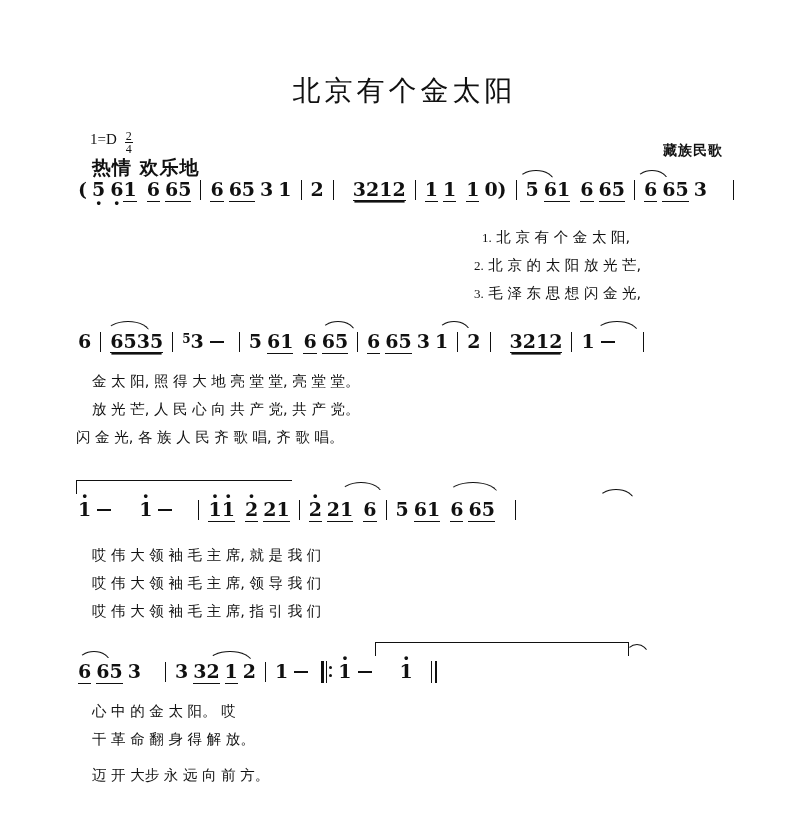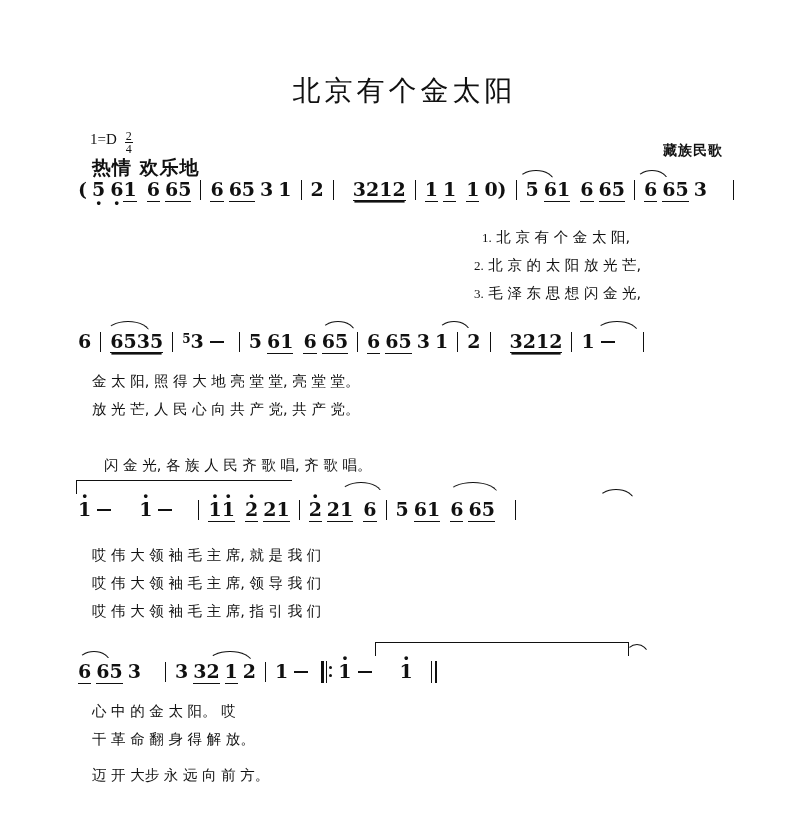--- a/index.html
+++ b/index.html
@@ -254,21 +254,21 @@
       <span class="curve" style="left:243px; top:-9px; width:32px; height:9px;"></span>
       <span class="curve" style="left:360px; top:-9px; width:30px; height:9px;"></span>
       <span class="curve" style="left:518px; top:-9px; width:40px; height:9px;"></span>
     </div>
     <div class="lyrics" style="top:42px; left:92px;">
       <span>金  太  阳,        照 得 大 地  亮 堂 堂,  亮  堂  堂。</span>
     </div>
     <div class="lyrics" style="top:70px; left:92px;">
       <span>放  光  芒,        人 民 心 向  共 产 党,  共  产  党。</span>
     </div>
-    <div class="lyrics" style="top:98px; left:104px;margin-top:28px;">
+    <div class="lyrics" style="top:98px; left:76px;">
       <span>闪  金  光,        各 族 人 民  齐 歌 唱,  齐  歌  唱。</span>
     </div>
   </div>
 
   <div class="row" style="top:498px;">
     <div class="notes">
       <span class="n dot-hi">1</span><span class="dash"></span><span class="sp-l"></span><span class="n dot-hi">1</span><span class="dash"></span><span class="bar" style="margin-left:20px;"></span><span class="n dot-hi u1">1</span><span class="n dot-hi u1">1</span><span class="sp"></span><span class="n dot-hi u1">2</span><span class="sp-s"></span><span class="n u1">21</span><span class="bar"></span><span class="n dot-hi u1">2</span><span class="sp-s"></span><span class="n u1">21</span><span class="sp"></span><span class="n u1">6</span><span class="bar"></span><span class="n">5</span><span class="sp-s"></span><span class="n u1">6</span><span class="n u1">1</span><span class="sp"></span><span class="n u1">6</span><span class="sp-s"></span><span class="n u1">65</span><span class="bar" style="margin-left:20px;"></span>
       <span class="curve" style="left:262px; top:-16px; width:40px; height:10px;"></span>
       <span class="curve" style="left:370px; top:-16px; width:48px; height:10px;"></span>
       <span class="curve" style="left:520px; top:-9px; width:34px; height:9px;"></span>

